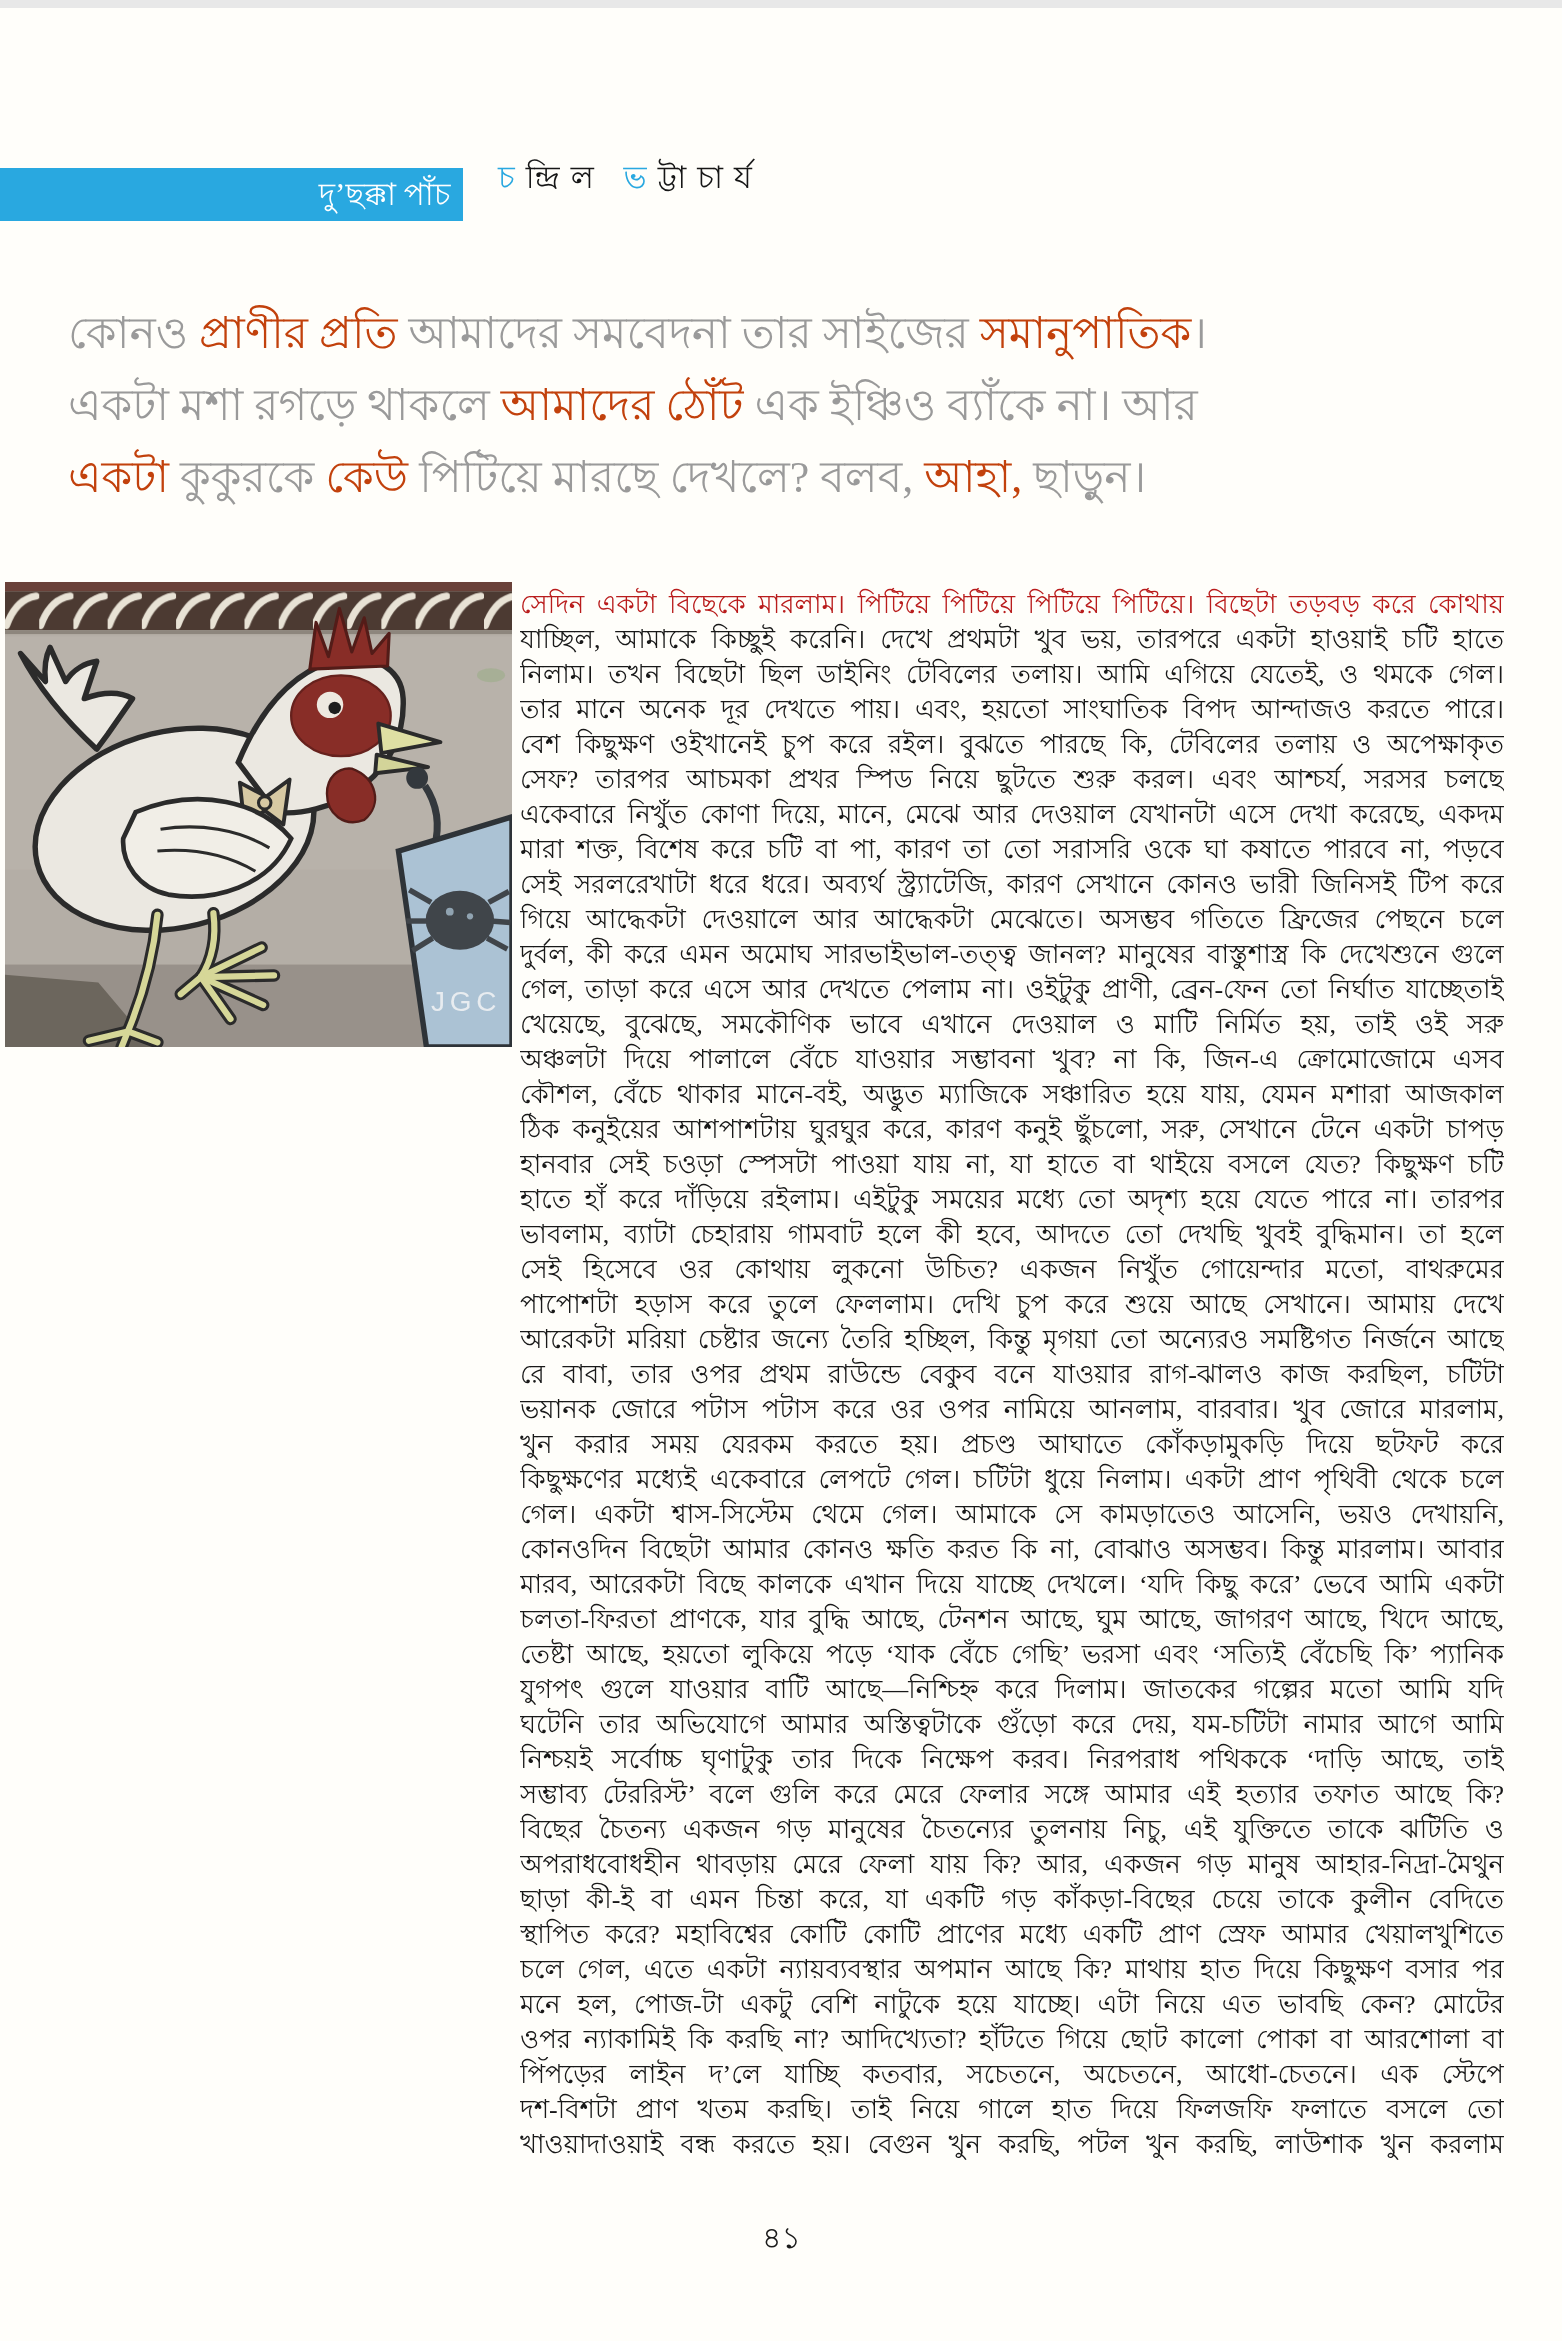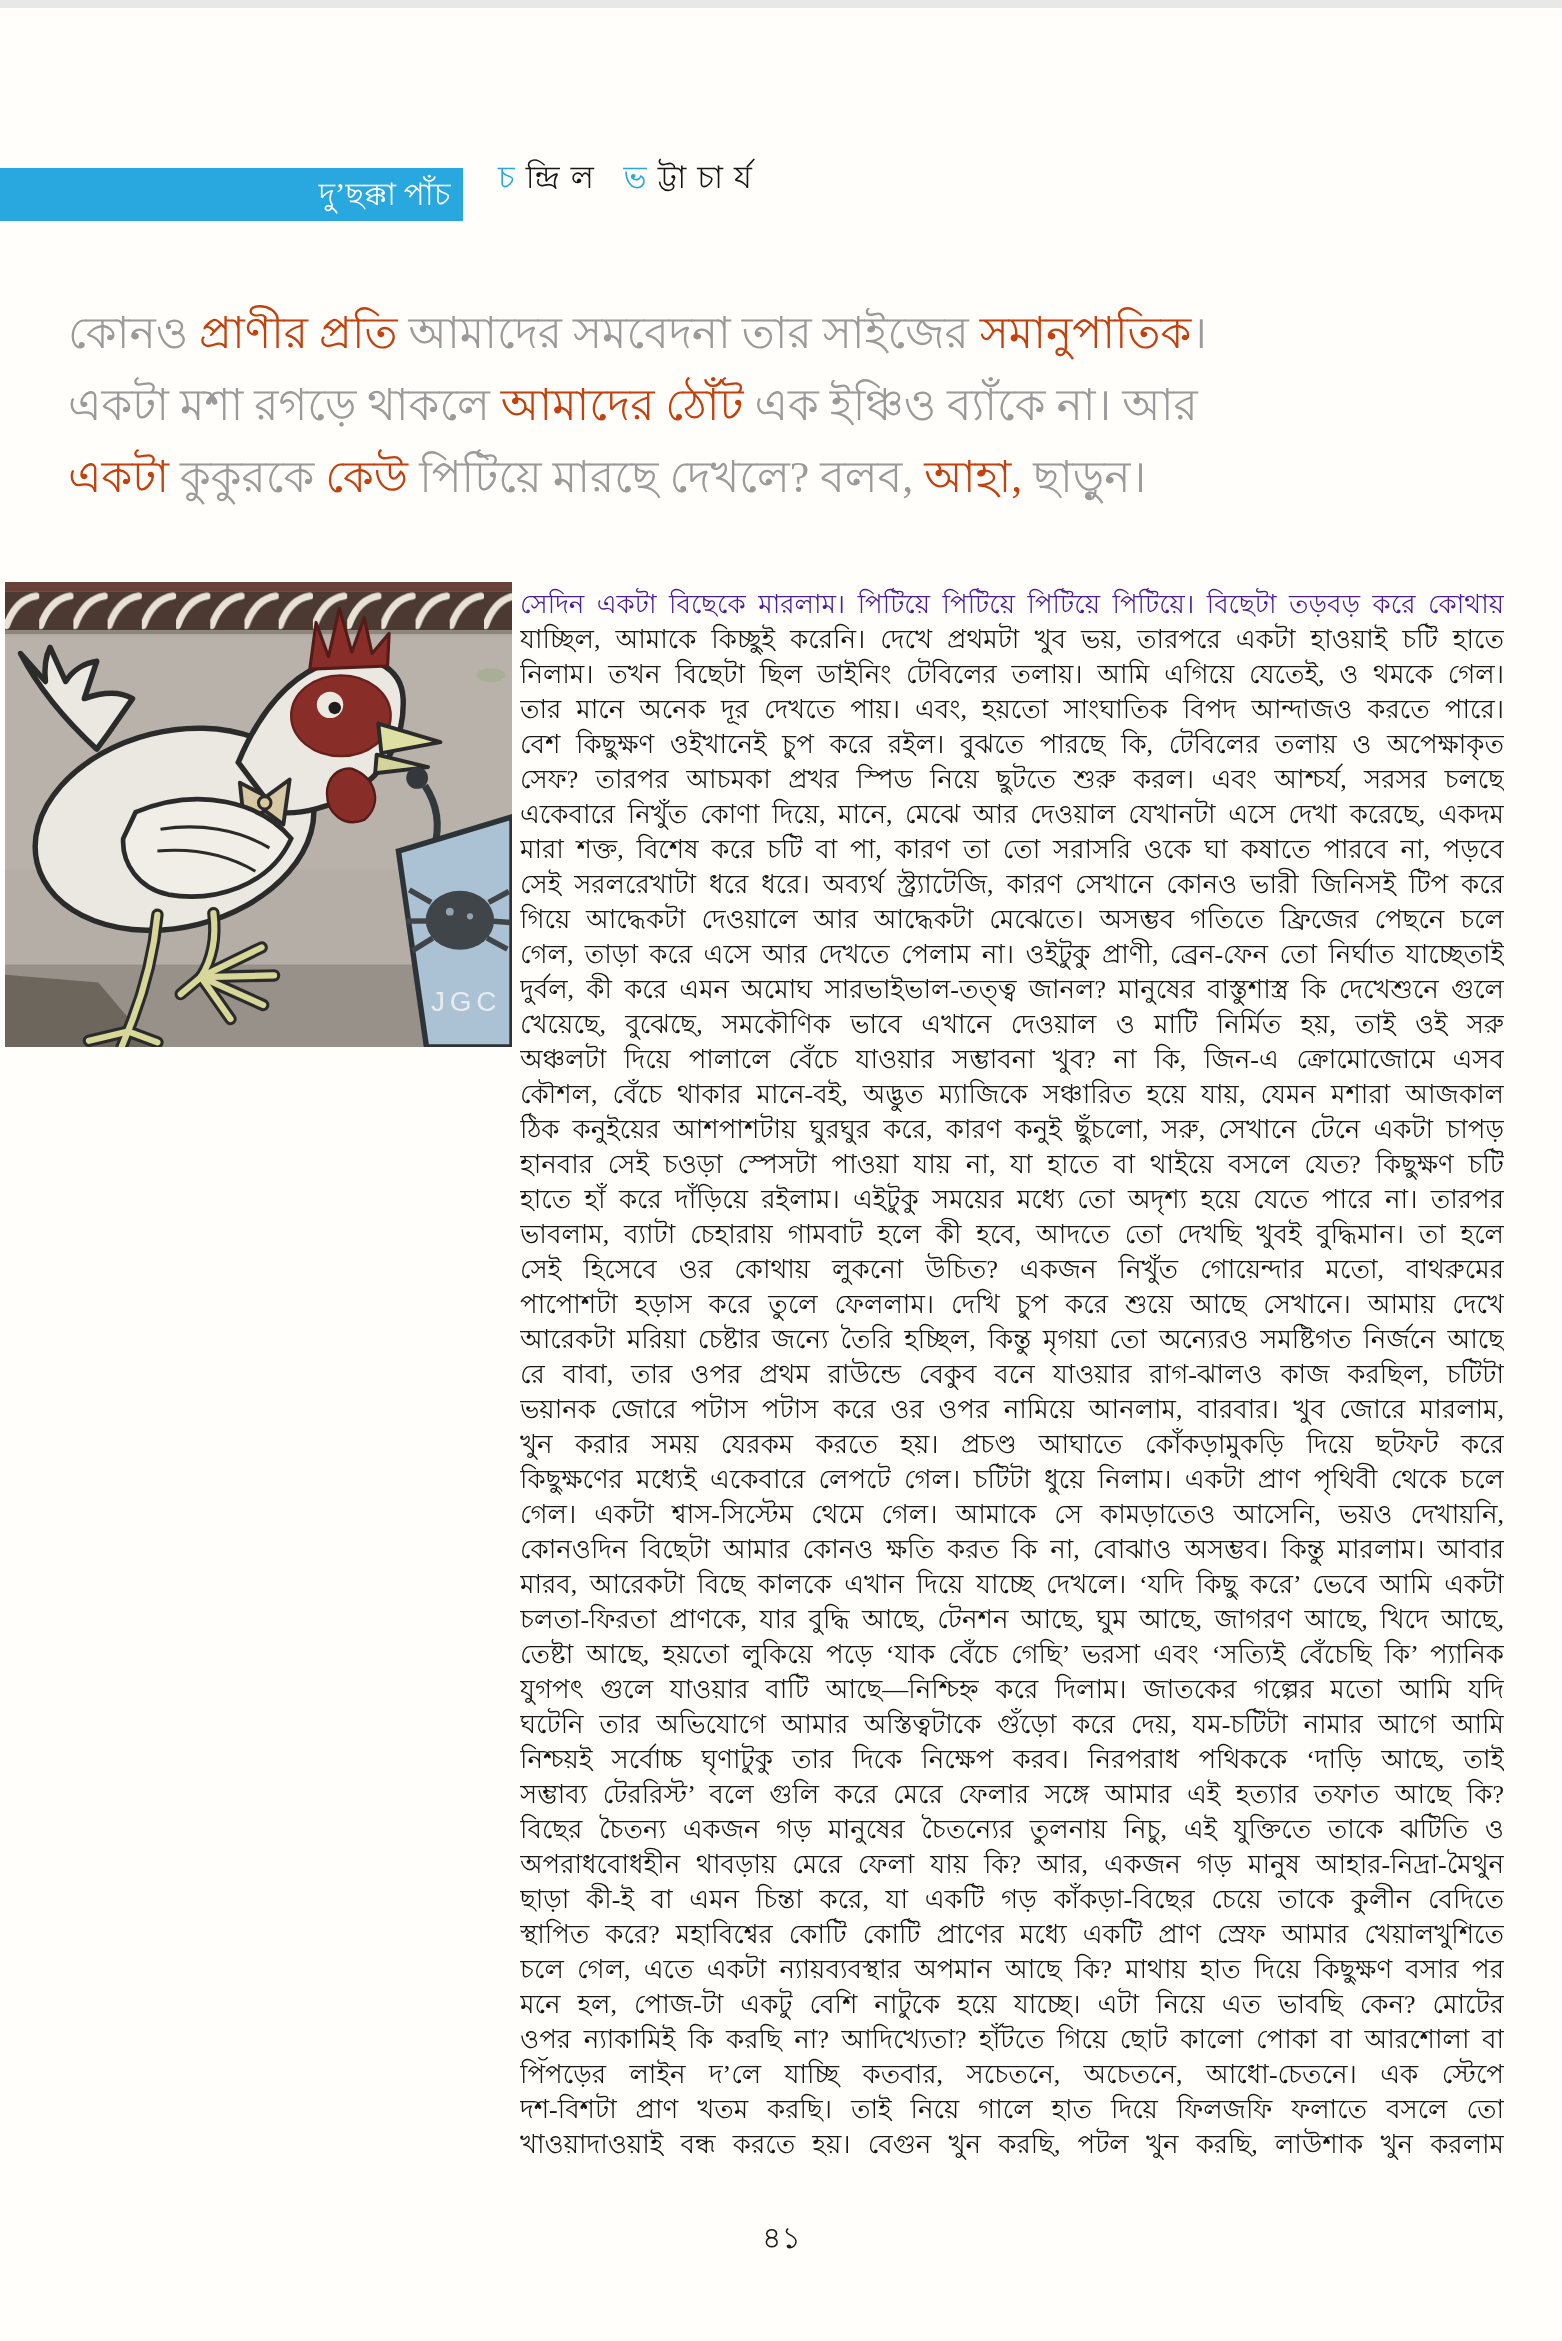--- a/index.html
+++ b/index.html
@@ -39,21 +39,21 @@
   
   .bodycol{
     position:absolute;left:520px;top:579px;width:984px;
     font-size:26px;color:#181818;
   }
   .body-line{
     height:35px;line-height:35px;
     text-align:justify;text-align-last:justify;text-justify:inter-word;
     overflow:hidden;white-space:nowrap;
   }
-  .body-line.accent{color:#4c1d95;}
+  .body-line.accent{color:#b91c1c;}
   
   .pageno{
     position:absolute;left:0;top:2206px;width:100%;
     text-align:center;font-size:30px;color:#1a1a1a;
   }
 </style>
 </head>
 <body>
 
 <div class="page">
@@ -162,22 +162,22 @@
       <div class="body-line accent">সেদিন একটা বিছেকে মারলাম। পিটিয়ে পিটিয়ে পিটিয়ে পিটিয়ে। বিছেটা তড়বড় করে কোথায়</div>
       <div class="body-line">যাচ্ছিল, আমাকে কিচ্ছুই করেনি। দেখে প্রথমটা খুব ভয়, তারপরে একটা হাওয়াই চটি হাতে</div>
       <div class="body-line">নিলাম। তখন বিছেটা ছিল ডাইনিং টেবিলের তলায়। আমি এগিয়ে যেতেই, ও থমকে গেল।</div>
       <div class="body-line">তার মানে অনেক দূর দেখতে পায়। এবং, হয়তো সাংঘাতিক বিপদ আন্দাজও করতে পারে।</div>
       <div class="body-line">বেশ কিছুক্ষণ ওইখানেই চুপ করে রইল। বুঝতে পারছে কি, টেবিলের তলায় ও অপেক্ষাকৃত</div>
       <div class="body-line">সেফ? তারপর আচমকা প্রখর স্পিড নিয়ে ছুটতে শুরু করল। এবং আশ্চর্য, সরসর চলছে</div>
       <div class="body-line">একেবারে নিখুঁত কোণা দিয়ে, মানে, মেঝে আর দেওয়াল যেখানটা এসে দেখা করেছে, একদম</div>
       <div class="body-line">মারা শক্ত, বিশেষ করে চটি বা পা, কারণ তা তো সরাসরি ওকে ঘা কষাতে পারবে না, পড়বে</div>
       <div class="body-line">সেই সরলরেখাটা ধরে ধরে। অব্যর্থ স্ট্র্যাটেজি, কারণ সেখানে কোনও ভারী জিনিসই টিপ করে</div>
       <div class="body-line">গিয়ে আদ্ধেকটা দেওয়ালে আর আদ্ধেকটা মেঝেতে।  অসম্ভব গতিতে ফ্রিজের পেছনে চলে</div>
+      <div class="body-line">দুর্বল, কী করে এমন অমোঘ সারভাইভাল-তত্ত্ব জানল? মানুষের বাস্তুশাস্ত্র কি দেখেশুনে গুলে</div>
       <div class="body-line">গেল, তাড়া করে এসে আর দেখতে পেলাম না। ওইটুকু প্রাণী, ব্রেন-ফেন তো নির্ঘাত যাচ্ছেতাই</div>
-      <div class="body-line">দুর্বল, কী করে এমন অমোঘ সারভাইভাল-তত্ত্ব জানল? মানুষের বাস্তুশাস্ত্র কি দেখেশুনে গুলে</div>
       <div class="body-line">খেয়েছে, বুঝেছে, সমকৌণিক ভাবে এখানে দেওয়াল ও মাটি নির্মিত হয়, তাই ওই সরু</div>
       <div class="body-line">অঞ্চলটা দিয়ে পালালে বেঁচে যাওয়ার সম্ভাবনা খুব? না কি, জিন-এ ক্রোমোজোমে এসব</div>
       <div class="body-line">কৌশল, বেঁচে থাকার মানে-বই, অদ্ভুত ম্যাজিকে সঞ্চারিত হয়ে যায়, যেমন মশারা আজকাল</div>
       <div class="body-line">ঠিক কনুইয়ের আশপাশটায় ঘুরঘুর করে, কারণ কনুই ছুঁচলো, সরু, সেখানে টেনে একটা চাপড়</div>
       <div class="body-line">হানবার সেই চওড়া স্পেসটা পাওয়া যায় না, যা হাতে বা থাইয়ে বসলে যেত? কিছুক্ষণ চটি</div>
       <div class="body-line">হাতে হাঁ করে দাঁড়িয়ে রইলাম। এইটুকু সময়ের মধ্যে তো অদৃশ্য হয়ে যেতে পারে না। তারপর</div>
       <div class="body-line">ভাবলাম, ব্যাটা চেহারায় গামবাট হলে কী হবে, আদতে তো দেখছি খুবই বুদ্ধিমান। তা হলে</div>
       <div class="body-line">সেই হিসেবে ওর কোথায় লুকনো উচিত? একজন নিখুঁত গোয়েন্দার মতো, বাথরুমের</div>
       <div class="body-line">পাপোশটা হড়াস করে তুলে ফেললাম। দেখি চুপ করে শুয়ে আছে সেখানে। আমায় দেখে</div>
       <div class="body-line">আরেকটা মরিয়া চেষ্টার জন্যে তৈরি হচ্ছিল, কিন্তু মৃগয়া তো অন্যেরও সমষ্টিগত নির্জনে আছে</div>

